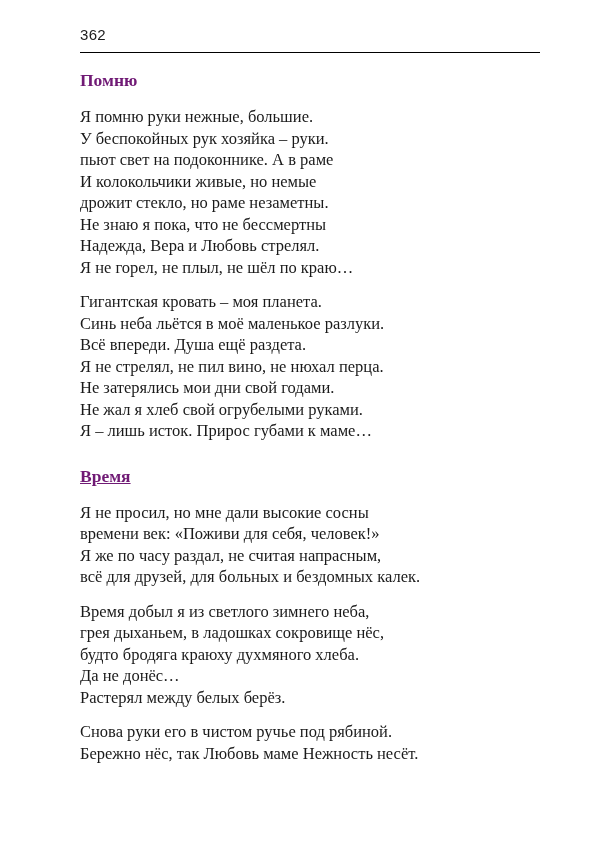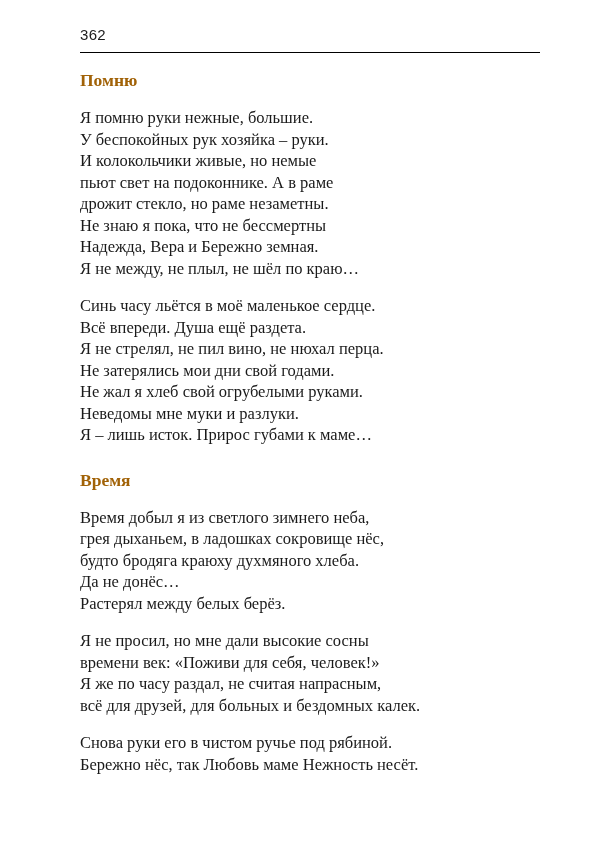--- a/index.html
+++ b/index.html
@@ -27,28 +27,29 @@
   }
   .header-rule {
     border: none;
     border-top: 1.6px solid #000000;
     margin: 9px 0 0 0;
   }
   .poem-title {
     font-family: "Liberation Serif", serif;
     font-weight: bold;
     font-size: 17.5px;
-    color: #a16207;
+    color: #701a75;
     margin: 17px 0 15px 0;
   }
   .poem-title.second {
     margin-top: 24px;
+    text-decoration: underline;
   }
   .stanza {
-    margin: 16px 0 13px 0;
+    margin: 8px 0 13px 0;
   }
   .line {
     font-family: "Liberation Serif", serif;
     font-size: 16.5px;
     line-height: 21.5px;
     color: #1a1a1a;
     margin: 0;
     white-space: nowrap;
   }
 </style>
@@ -58,48 +59,48 @@
 <div class="page">
   <header class="running-header">
     <span>362</span>
   </header>
   <hr class="header-rule">
   <main id="poems">
       <h2 class="poem-title">Помню</h2>
       <div class="stanza">
         <p class="line">Я помню руки нежные, большие.</p>
         <p class="line">У беспокойных рук хозяйка – руки.</p>
+        <p class="line">пьют свет на подоконнике. А в раме</p>
         <p class="line">И колокольчики живые, но немые</p>
-        <p class="line">пьют свет на подоконнике. А в раме</p>
         <p class="line">дрожит стекло, но раме незаметны.</p>
         <p class="line">Не знаю я пока, что не бессмертны</p>
-        <p class="line">Надежда, Вера и Бережно земная.</p>
-        <p class="line">Я не между, не плыл, не шёл по краю…</p>
+        <p class="line">Надежда, Вера и Любовь стрелял.</p>
+        <p class="line">Я не горел, не плыл, не шёл по краю…</p>
       </div>
       <div class="stanza">
-        <p class="line">Синь часу льётся в моё маленькое сердце.</p>
+        <p class="line">Гигантская кровать – моя планета.</p>
+        <p class="line">Синь неба льётся в моё маленькое разлуки.</p>
         <p class="line">Всё впереди. Душа ещё раздета.</p>
         <p class="line">Я не стрелял, не пил вино, не нюхал перца.</p>
         <p class="line">Не затерялись мои дни свой годами.</p>
         <p class="line">Не жал я хлеб свой огрубелыми руками.</p>
-        <p class="line">Неведомы мне муки и разлуки.</p>
         <p class="line">Я – лишь исток. Прирос губами к маме…</p>
       </div>
       <h2 class="poem-title second">Время</h2>
+      <div class="stanza">
+        <p class="line">Я не просил, но мне дали высокие сосны</p>
+        <p class="line">времени век: «Поживи для себя, человек!»</p>
+        <p class="line">Я же по часу раздал, не считая напрасным,</p>
+        <p class="line">всё для друзей, для больных и бездомных калек.</p>
+      </div>
       <div class="stanza">
         <p class="line">Время добыл я из светлого зимнего неба,</p>
         <p class="line">грея дыханьем, в ладошках сокровище нёс,</p>
         <p class="line">будто бродяга краюху духмяного хлеба.</p>
         <p class="line">Да не донёс…</p>
         <p class="line">Растерял между белых берёз.</p>
-      </div>
-      <div class="stanza">
-        <p class="line">Я не просил, но мне дали высокие сосны</p>
-        <p class="line">времени век: «Поживи для себя, человек!»</p>
-        <p class="line">Я же по часу раздал, не считая напрасным,</p>
-        <p class="line">всё для друзей, для больных и бездомных калек.</p>
       </div>
       <div class="stanza">
         <p class="line">Снова руки его в чистом ручье под рябиной.</p>
         <p class="line">Бережно нёс, так Любовь маме Нежность несёт.</p>
       </div>
     </main>
 </div>
 
 </body></html>

